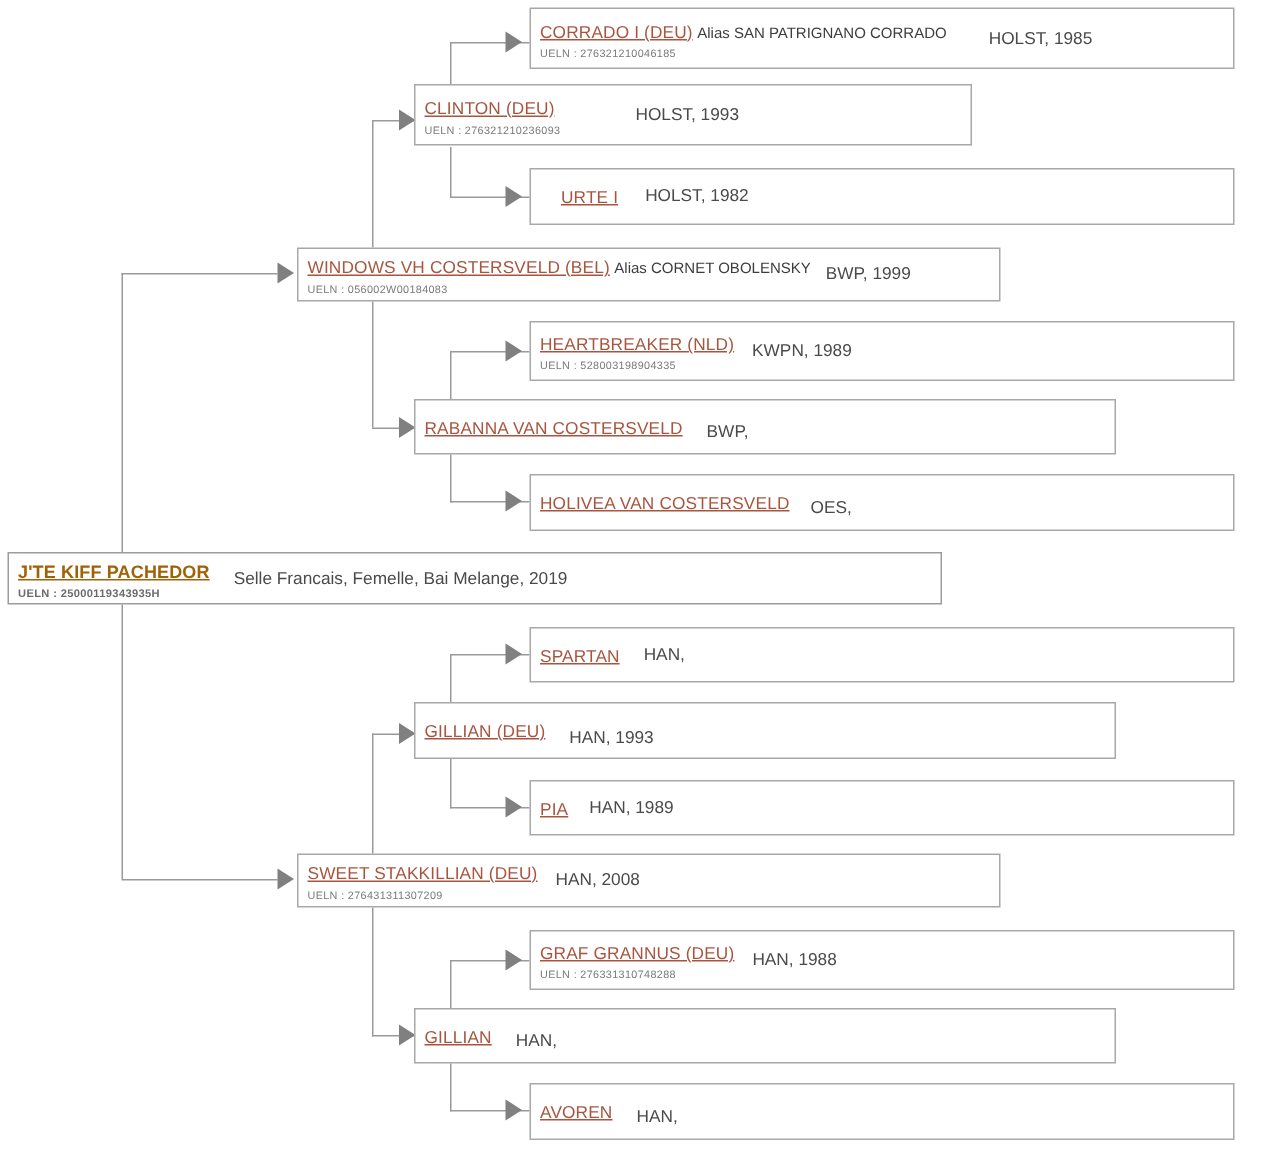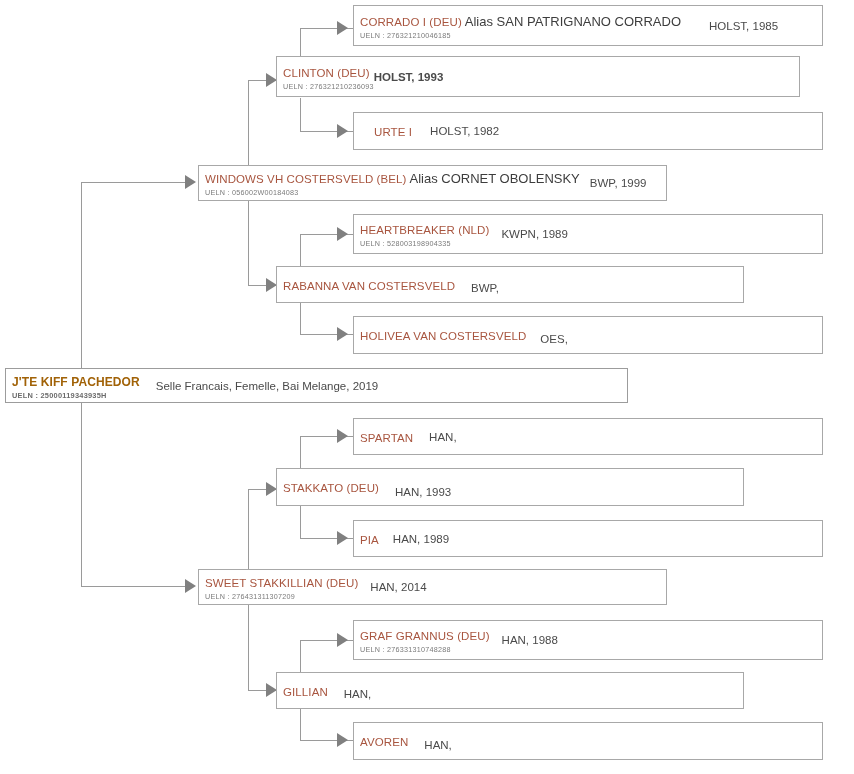--- a/index.html
+++ b/index.html
@@ -49,32 +49,33 @@
     display: flex;
     align-items: center;
     padding-left: 6px;
   }
   .node.subject {
     border: 1px solid #9c9c9c;
   }
   .nm {
     color: #a8553f;
     font-size: 11.5px;
+    text-decoration: underline;
     letter-spacing: 0.1px;
     line-height: 13px;
     display: inline;
   }
   .node.subject .nm {
     color: #a16207;
     font-weight: bold;
     font-size: 12px;
   }
   .alias {
     color: #3d3d3d;
-    font-size: 13px;
+    font-size: 10px;
     line-height: 13px;
     display: inline;
     padding-left: 3px;
     margin-top: 32px;
   }
   .ueln {
     color: #7a7a7a;
     font-size: 7.2px;
     letter-spacing: 0.25px;
     line-height: 9px;
@@ -164,28 +165,28 @@
   <div class="node" style="left:353px; top:5px; width:470px; height:41px;">
     <div class="name-col">
       <div class="name-row">
         <span class="nm">CORRADO I (DEU)</span><span class="alias">Alias SAN PATRIGNANO CORRADO</span>
       </div>
       <div class="ueln">UELN : 276321210046185</div>
     </div>
     <div class="meta" style="margin-left:28px;">HOLST, 1985</div>
   </div>
 
-  <div class="node" style="left:276px; top:56px; width:524px; height:41px;">
+  <div class="node" style="left:276px; top:56px; width:372px; height:41px;gap:36px;">
     <div class="name-col">
       <div class="name-row">
         <span class="nm">CLINTON (DEU)</span><span class="alias"></span>
       </div>
       <div class="ueln">UELN : 276321210236093</div>
     </div>
-    <div class="meta" style="font-weight:bold;">HOLST, 1993</div>
+    <div class="meta" style="margin-left:14px;">HOLST, 1993</div>
   </div>
 
   <div class="node" style="left:353px; top:112px; width:470px; height:38px;padding-left:20px;">
     <div class="name-col">
       <div class="name-row">
         <span class="nm">URTE I</span>
       </div>
     </div>
     <div class="meta" style="margin-left:18px;">HOLST, 1982</div>
   </div>
@@ -243,21 +244,21 @@
       <div class="name-row">
         <span class="nm">SPARTAN</span>
       </div>
     </div>
     <div class="meta" style="margin-left:16px;">HAN,</div>
   </div>
 
   <div class="node" style="left:276px; top:468px; width:468px; height:38px;">
     <div class="name-col">
       <div class="name-row">
-        <span class="nm">STAKKATO (DEU)</span>
+        <span class="nm">GILLIAN (DEU)</span>
       </div>
     </div>
     <div class="meta" style="margin-left:16px; align-self:flex-end; margin-bottom:7px;">HAN, 1993</div>
   </div>
 
   <div class="node" style="left:353px; top:520px; width:470px; height:37px;">
     <div class="name-col">
       <div class="name-row">
         <span class="nm">PIA</span>
       </div>
@@ -265,21 +266,21 @@
     <div class="meta" style="margin-left:14px;">HAN, 1989</div>
   </div>
 
   <div class="node" style="left:198px; top:569px; width:469px; height:36px;">
     <div class="name-col">
       <div class="name-row">
         <span class="nm">SWEET STAKKILLIAN (DEU)</span>
       </div>
       <div class="ueln">UELN : 276431311307209</div>
     </div>
-    <div class="meta" style="margin-left:12px;">HAN, 2014</div>
+    <div class="meta" style="margin-left:12px;">HAN, 2008</div>
   </div>
 
   <div class="node" style="left:353px; top:620px; width:470px; height:40px;">
     <div class="name-col">
       <div class="name-row">
         <span class="nm">GRAF GRANNUS (DEU)</span>
       </div>
       <div class="ueln">UELN : 276331310748288</div>
     </div>
     <div class="meta" style="margin-left:12px;">HAN, 1988</div>

